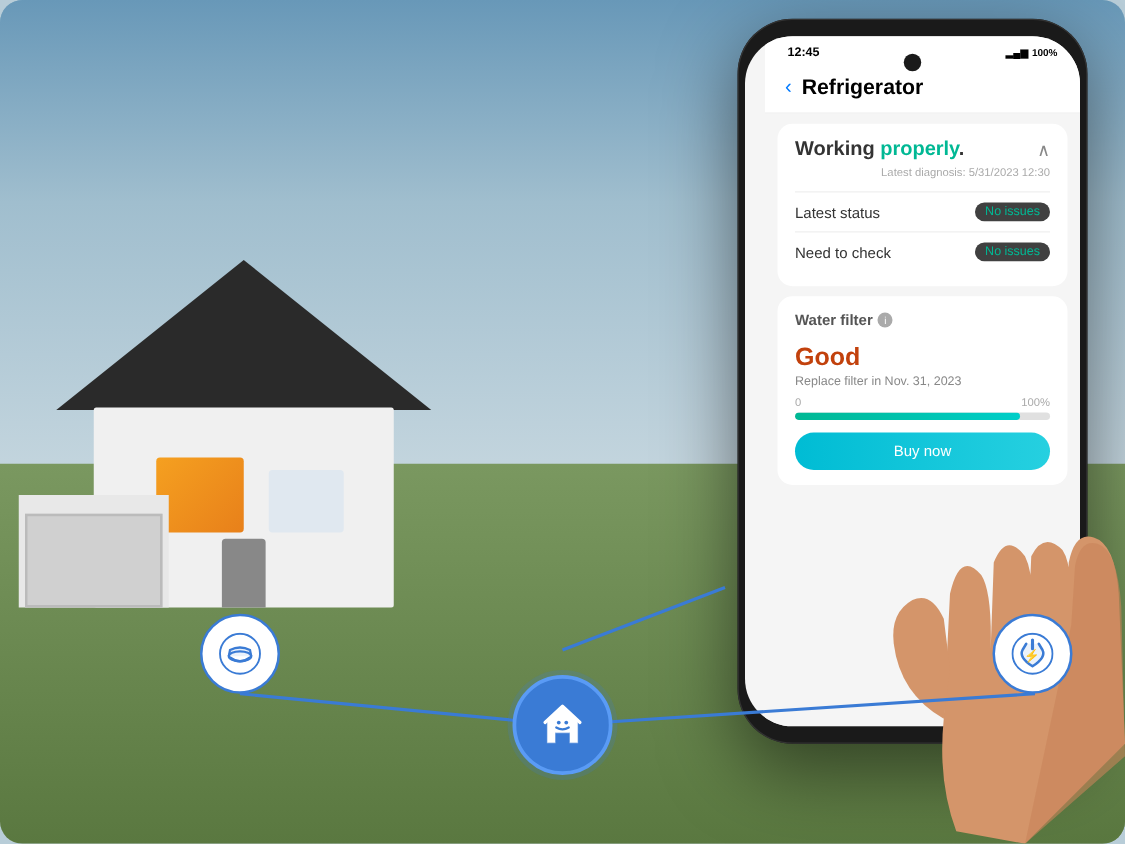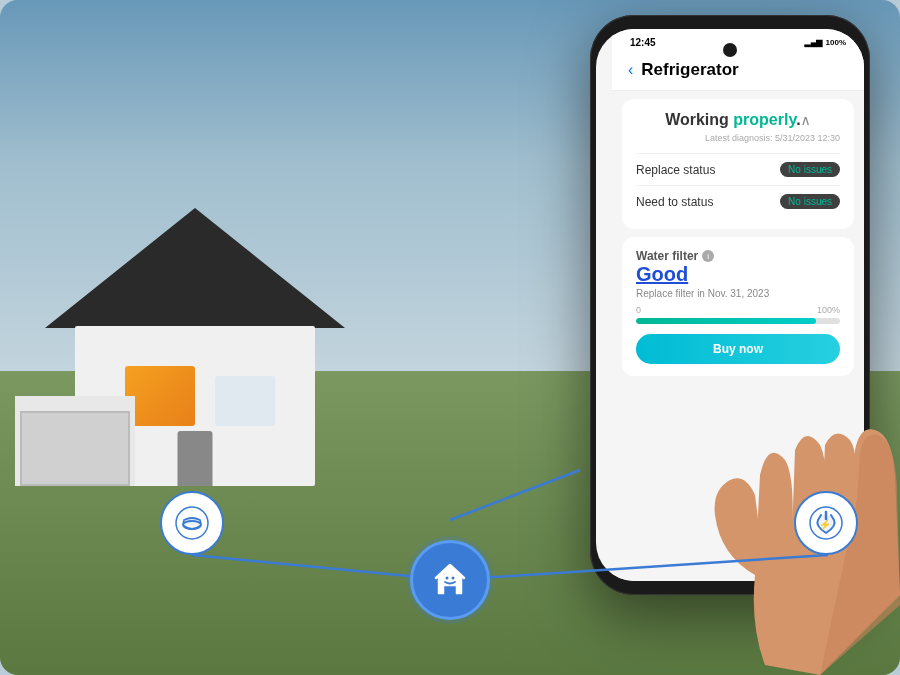--- a/index.html
+++ b/index.html
@@ -210,21 +210,21 @@
     }
 
     .section-label {
       font-size: 11px;
       color: #888;
       margin-bottom: 6px;
     }
 
     .working-row {
       display: flex;
-      justify-content: center;
+      justify-content: space-between;
       align-items: center;
       margin-bottom: 4px;
     }
 
     .working-text {
       font-size: 16px;
       font-weight: 600;
       color: #333;
     }
 
@@ -270,21 +270,21 @@
       background: white;
       margin: 6px 10px;
       border-radius: 12px;
       padding: 12px 14px;
     }
 
     .water-filter-header {
       display: flex;
       align-items: center;
       gap: 4px;
-      margin-bottom: 0;
+      margin-bottom: 12px;
     }
 
     .water-filter-label {
       font-size: 12px;
       color: #555;
       font-weight: 600;
     }
 
     .info-icon {
       width: 12px;
@@ -294,23 +294,22 @@
       color: white;
       font-size: 8px;
       display: flex;
       align-items: center;
       justify-content: center;
     }
 
     .good-text {
       font-size: 20px;
       font-weight: 700;
-      color: #1d4ed8;
+      color: #c2410c;
       margin-bottom: 2px;
-      text-decoration: underline;
     }
 
     .replace-text {
       font-size: 10px;
       color: #888;
       margin-bottom: 6px;
     }
 
     .progress-container {
       margin-bottom: 10px;
@@ -339,21 +338,21 @@
     }
 
     .buy-now-btn {
       background: linear-gradient(90deg, #00bcd4, #26d0e0);
       color: white;
       border: none;
       border-radius: 20px;
       padding: 8px 0;
       width: 100%;
       font-size: 12px;
-      font-weight: 700;
+      font-weight: 400;
       cursor: pointer;
     }
 
     
     .icon-circle {
       position: absolute;
       border-radius: 50%;
       background: white;
       border: 2.5px solid #3a7bd5;
       display: flex;
@@ -480,26 +479,26 @@
           <div class="working-row">
             <div>
               <span class="working-text">Working </span><span class="working-text working-properly">properly</span><span class="working-text">.</span>
             </div>
             <span class="chevron-up">∧</span>
           </div>
 
           <div class="diagnosis-date">Latest diagnosis: 5/31/2023 12:30</div>
 
           <div class="status-row">
-            <span class="status-row-label">Replace status</span>
+            <span class="status-row-label">Latest status</span>
             <span class="status-badge">No issues</span>
           </div>
 
           <div class="status-row">
-            <span class="status-row-label">Need to status</span>
+            <span class="status-row-label">Need to check</span>
             <span class="status-badge">No issues</span>
           </div>
         </div>
 
         <div class="water-filter-section">
           <div class="water-filter-header">
             <span class="water-filter-label">Water filter</span>
             <div class="info-icon">i</div>
           </div>
 

